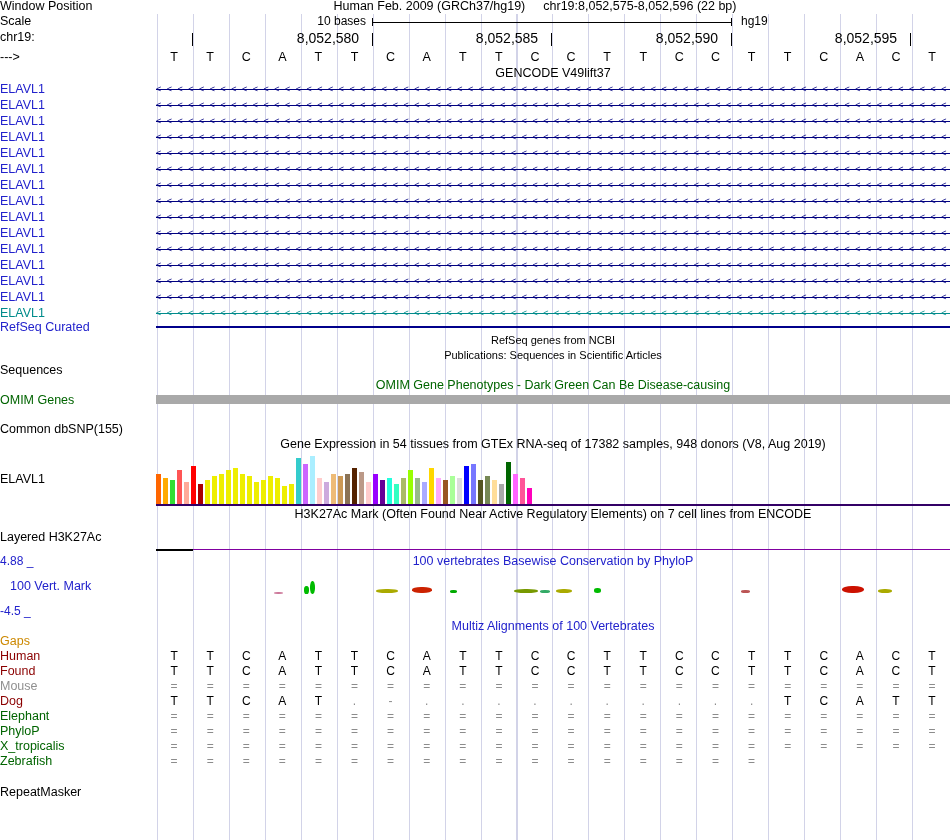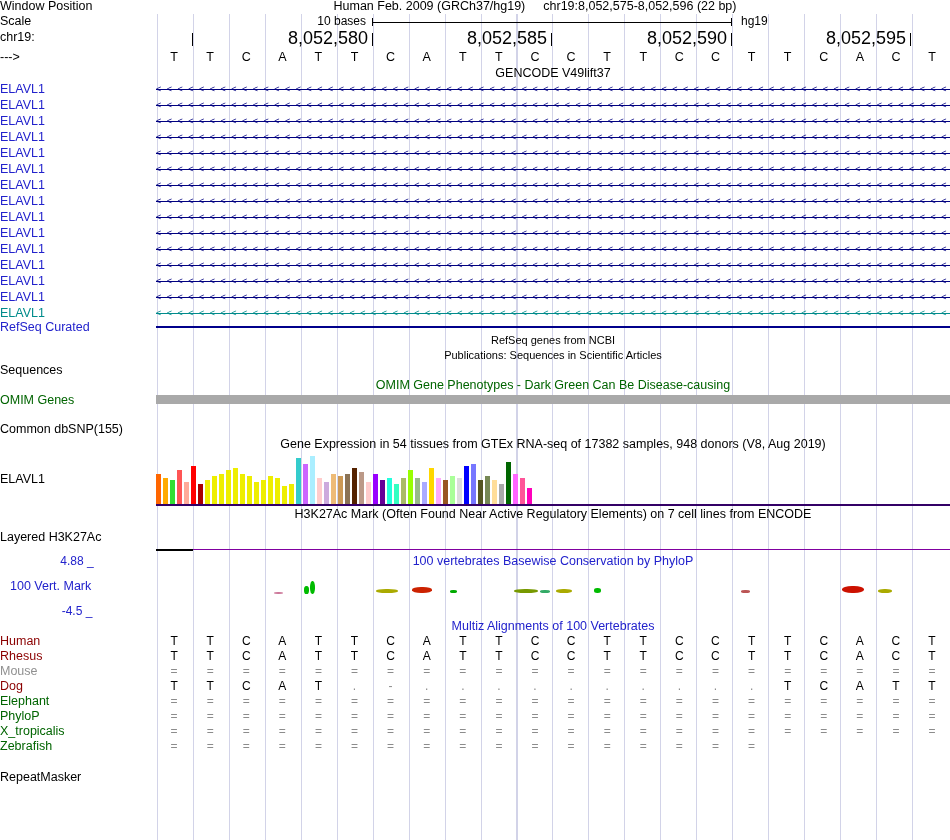--- a/index.html
+++ b/index.html
@@ -18,21 +18,21 @@
   .hdr-gap{display:inline-block;width:18px}
 
   .r-scale{height:16px;line-height:15px}
   .scale-text{position:absolute;left:0;top:0;width:210px;text-align:right}
   .scale-bar{position:absolute;left:216px;top:4px;width:360px;height:8px;
         border-left:1px solid #000;border-right:1px solid #000;
         background:linear-gradient(#000,#000) 0 center/100% 1px no-repeat}
   .scale-genome{position:absolute;left:585px;top:0}
 
   .r-ruler{height:18px;line-height:15px}
-  .ruler-label{position:absolute;top:1px;width:80px;text-align:right;font-size:18px}
+  .ruler-label{position:absolute;top:1px;width:80px;text-align:center;font-size:14px}
   .ruler-tick{position:absolute;top:3px;width:1px;height:13px;background:#000}
 
   .r-seq{height:18px;line-height:18px}
   .seq-flex{display:flex}
   .cell{flex:1 0 0;text-align:center;font-size:12.5px;overflow:hidden}
   .cell.sym{color:#8c8c8c;font-size:11px}
 
   .r-t15{height:15px;line-height:15px}
   .r-t16{height:16px;line-height:16px}
   .trk-title{text-align:center}
@@ -57,21 +57,21 @@
   .gtex-bar{position:absolute;bottom:2px;width:5px}
   .gtex-baseline{position:absolute;left:0;right:0;bottom:0;height:2px;background:#330066}
 
   .r-h3k{height:32px}
   .r-h3k .lbl{line-height:30px}
   .h3k-black{position:absolute;left:0;bottom:3px;width:37px;height:2px;background:#000}
   .h3k-purple{position:absolute;left:37px;right:0;bottom:4px;height:1px;background:#8000A0}
 
   .r-phylop{height:64px}
   .phylop-lbls{width:156px;display:flex;flex-direction:column;justify-content:space-between;height:100%;color:#2222CC}
-  .p-edge{text-align:center;padding-right:2px;font-size:12px}
+  .p-edge{text-align:left;padding-right:2px;font-size:12px}
   .p-name{text-align:left;padding-left:10px;font-size:12.5px}
   .phylop-title{line-height:15px}
   .phylop-marks{position:absolute;left:0;right:0;top:0;bottom:0}
   .pp-mark{position:absolute;border-radius:45%}
 
   .r-species{height:15px;line-height:15px}
   .r-species .cell{font-size:12px}
 
   .r-repeat{height:14px;line-height:14px}
   .filler{height:27px}
@@ -375,20 +375,24 @@
 
     <div class="row r-t16">
       <div class="lbl"></div>
       <div class="trk">
           <div class="trk-title t12 c-blue">Multiz Alignments of 100 Vertebrates</div>
         </div>
     </div>
 
     <div>
         <div class="row r-species">
+          <div class="lbl" style="color: rgb(204, 136, 0);">Gaps</div>
+          <div class="trk seq-flex"></div>
+        </div>
+        <div class="row r-species">
           <div class="lbl" style="color: rgb(139, 0, 0);">Human</div>
           <div class="trk seq-flex">
             <span class="cell">T</span>
             <span class="cell">T</span>
             <span class="cell">C</span>
             <span class="cell">A</span>
             <span class="cell">T</span>
             <span class="cell">T</span>
             <span class="cell">C</span>
             <span class="cell">A</span>
@@ -402,21 +406,21 @@
             <span class="cell">C</span>
             <span class="cell">T</span>
             <span class="cell">T</span>
             <span class="cell">C</span>
             <span class="cell">A</span>
             <span class="cell">C</span>
             <span class="cell">T</span>
           </div>
         </div>
         <div class="row r-species">
-          <div class="lbl" style="color: rgb(139, 0, 0);">Rhesus</div>
+          <div class="lbl" style="color: rgb(139, 0, 0);">Found</div>
           <div class="trk seq-flex">
             <span class="cell">T</span>
             <span class="cell">T</span>
             <span class="cell">C</span>
             <span class="cell">A</span>
             <span class="cell">T</span>
             <span class="cell">T</span>
             <span class="cell">C</span>
             <span class="cell">A</span>
             <span class="cell">T</span>

